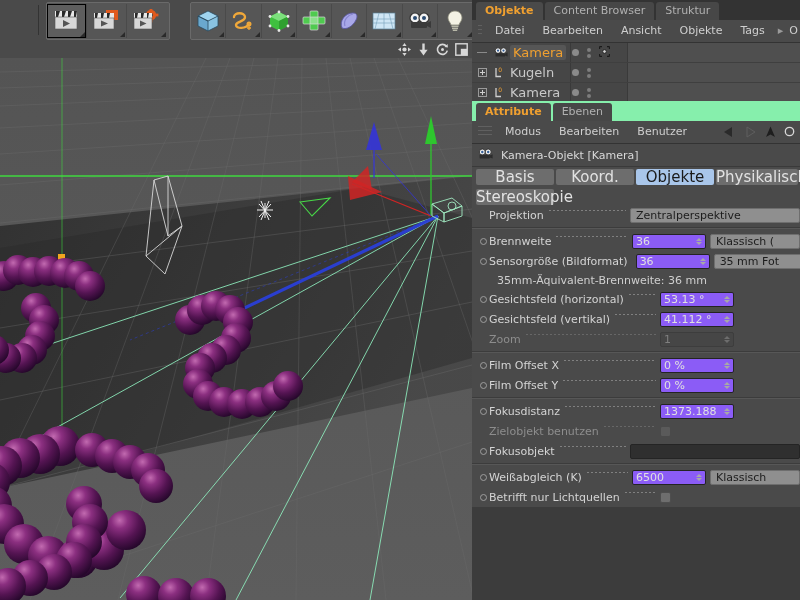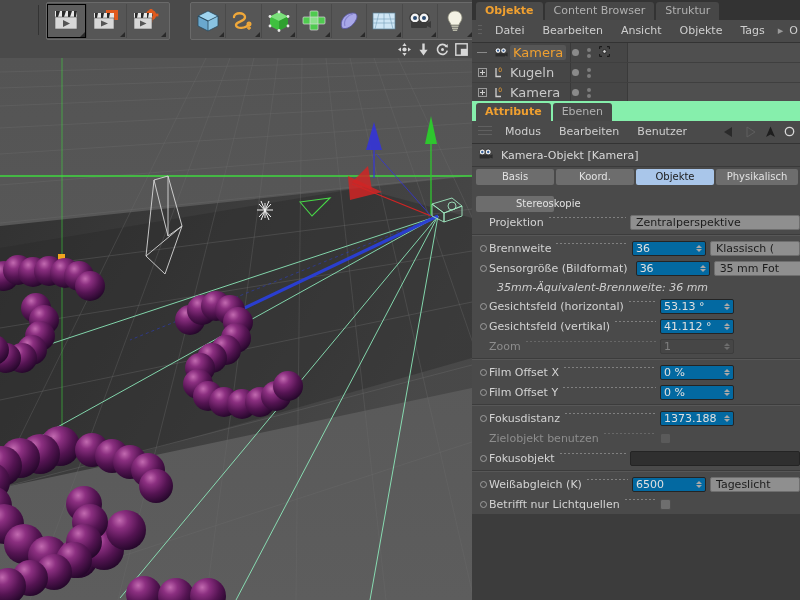--- a/index.html
+++ b/index.html
@@ -71,38 +71,38 @@
   .otagarea{position:absolute;left:156px;top:0;right:0;height:19px;background:#4f4f4f;}
   .omg-sep{position:absolute;left:98px;top:0;bottom:0;width:1px;background:#3a3a3a;}
   .omg-sep2{position:absolute;left:155px;top:0;bottom:0;width:1px;background:#3a3a3a;}
 
   
   .objheader{height:22px;display:flex;align-items:center;background:#4a4a4a;padding-left:6px;
              border-bottom:1px solid #3a3a3a;}
   .objheader .ohname{margin-left:8px;font-size:11px;color:#d8d8d8;}
 
   .tabrow{display:flex;padding:2px 2px 0 4px;background:#4a4a4a;gap:2px;flex-wrap:wrap;}
-  .atab{height:16px;line-height:16px;background:#6d6d6d;color:#e2e2e2;font-size:10px;
+  .atab{height:16px;line-height:16px;background:#6d6d6d;color:#e2e2e2;font-size:15px;
         text-align:center;border-radius:2px;box-sizing:border-box;}
   .atab.active{background:#a9c6ea;color:#1a1a1a;}
 
   #attrbody{position:relative;background:#4a4a4a;}
   .section-title{font-weight:bold;color:#e8e8e8;font-size:11px;padding:4px 0 3px 8px;}
   .hr{height:1px;background:#3c3c3c;border-bottom:1px solid #575757;margin:2px 0;}
 
   .row{position:relative;height:20px;display:flex;align-items:center;padding-left:8px;}
   .anim-dot{width:7px;height:7px;border-radius:50%;border:1px solid #9d9d9d;
             box-sizing:border-box;flex:0 0 7px;margin-right:2px;background:transparent;}
   .anim-spacer{width:9px;flex:0 0 9px;}
   .lbl{font-size:11px;color:#d4d4d4;white-space:nowrap;}
   .lbl.dim{color:#8d8d8d;text-align:right;}
   .dots{flex:1 1 auto;height:11px;margin:0 4px;overflow:hidden;
         background-image:radial-gradient(circle,#8a8a8a 0.8px,transparent 0.9px);
         background-size:4px 11px;background-position:0 6px;opacity:.85;}
-  .field{height:15px;background:#0369a1;border:1px solid #242424;box-sizing:border-box;
+  .field{height:15px;background:#8b5cf6;border:1px solid #242424;box-sizing:border-box;
          display:flex;align-items:center;padding:0 3px;color:#e0e0e0;font-size:11px;
          border-radius:2px;position:relative;}
   .field.dis{background:#464646;border-color:#3d3d3d;color:#7f7f7f;}
   .spin{position:absolute;right:3px;top:1px;display:flex;flex-direction:column;
         justify-content:center;align-items:center;height:12px;}
   .spin i{display:block;width:0;height:0;border-left:3px solid transparent;border-right:3px solid transparent;}
   .spin i.up{border-bottom:3px solid #a8a8a8;margin-bottom:1px;}
   .spin i.dn{border-top:3px solid #a8a8a8;}
   .dropdown{height:15px;background:#8f8f8f;border:1px solid #6e6e6e;box-sizing:border-box;
             color:#1c1c1c;font-size:11px;display:flex;align-items:center;padding:0 5px;
@@ -598,21 +598,21 @@
         </svg>
       </span>
       <span class="ohname">Kamera-Objekt [Kamera]</span>
     </div>
 
     <div class="tabrow">
       <div class="atab" style="width:78px;">Basis</div>
       <div class="atab" style="width:78px;">Koord.</div>
       <div class="atab active" style="width:78px;">Objekte</div>
       <div class="atab" style="width:82px;">Physikalisch</div>
-      <div class="atab" style="width:78px;margin-top:9px;padding-left:40px;">Stereoskopie</div>
+      <div class="atab" style="width:78px;margin-top:2px;">Stereoskopie</div>
     </div>
 
     <div id="attrbody">
 
       <div class="row">
         <span class="anim-spacer"></span>
         <span class="lbl">Projektion</span>
         <span class="dots"></span>
         <span class="dropdown" style="width:170px;flex:0 0 170px;">Zentralperspektive</span>
       </div>
@@ -638,21 +638,21 @@
         <span class="dots"></span>
         <span class="field" style="width:74px;flex:0 0 74px;">36
           <span class="spin">
               <i class="up"></i>
               <i class="dn"></i>
             </span>
         </span>
         <span class="dropdown" style="flex:0 0 90px;margin-left:4px;">35 mm Fot</span>
       </div>
 
-      <div class="row" style="height:18px;font-style:italic;">
+      <div class="row" style="height:18px;">
         <span class="note">35mm-Äquivalent-Brennweite: 36 mm</span>
       </div>
 
       <div class="row">
         <span class="anim-dot"></span>
         <span class="lbl">Gesichtsfeld (horizontal)</span>
         <span class="dots"></span>
         <span class="field" style="width:74px;flex:0 0 74px;margin-right:66px;">53.13 °
           <span class="spin">
               <i class="up"></i>
@@ -744,21 +744,21 @@
       <div class="row">
         <span class="anim-dot"></span>
         <span class="lbl">Weißabgleich (K)</span>
         <span class="dots"></span>
         <span class="field" style="width:74px;flex:0 0 74px;">6500
           <span class="spin">
               <i class="up"></i>
               <i class="dn"></i>
             </span>
         </span>
-        <span class="dropdown" style="flex:0 0 90px;margin-left:4px;">Tageslicht</span>
+        <span class="dropdown" style="flex:0 0 90px;margin-left:4px;">Klassisch</span>
       </div>
 
       <div class="row">
         <span class="anim-dot"></span>
         <span class="lbl">Betrifft nur Lichtquellen</span>
         <span class="dots"></span>
         <span class="checkbox" style="margin-right:129px;"></span>
       </div>
     </div>
   </div>

